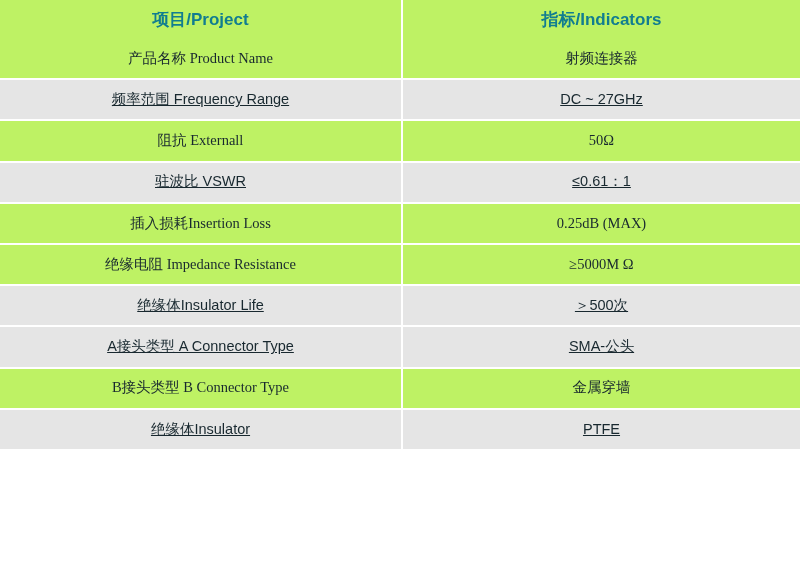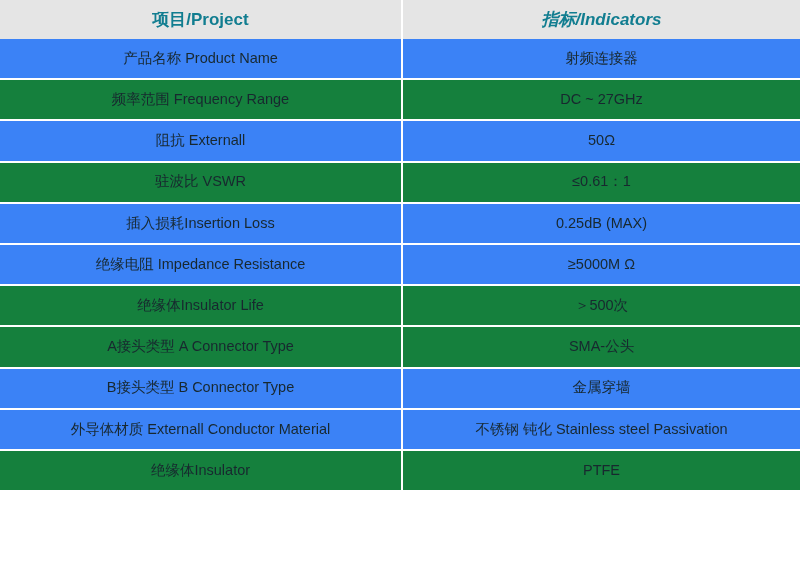--- a/index.html
+++ b/index.html
@@ -17,53 +17,54 @@
   .spec-table {
     width: 800px;
     border-collapse: collapse;
     table-layout: fixed;
   }
   .spec-table col.col-project { width: 402px; }
   .spec-table col.col-indicator { width: 398px; }
 
   .spec-table thead th {
     height: 39px;
-    background: #e5e5e5;
+    background: #bef264;
     color: #117d90;
     font-size: 17px;
     font-weight: bold;
     text-align: center;
     vertical-align: middle;
     padding: 0;
     border-right: 2px solid #ffffff;
   }
   .spec-table thead th:last-child {
     border-right: none;
-    font-style: italic;
   }
 
   .spec-table tbody td {
     height: 39.2px;
     font-size: 14.5px;
     text-align: center;
     vertical-align: middle;
     padding: 0 6px;
     border-right: 2px solid #ffffff;
     border-bottom: 2px solid #ffffff;
     color: #18282f;
     line-height: 1.2;
   }
   .spec-table tbody td:last-child {
     border-right: none;
   }
   .spec-table tbody tr.row-even td {
-    background: #3b82f6;
+    background: #bef264;
+    font-family: Liberation Serif, serif;
   }
   .spec-table tbody tr.row-odd td {
-    background: #15803d;
+    background: #e5e5e5;
+    text-decoration: underline;
   }
   .spec-table tbody tr:last-child td {
     border-bottom: none;
   }
 </style>
 </head>
 <body>
 
 <table class="spec-table">
   <colgroup>
@@ -106,22 +107,18 @@
       <td>＞500次</td>
     </tr>
     <tr class="row-odd">
       <td>A接头类型 A Connector Type</td>
       <td>SMA-公头</td>
     </tr>
     <tr class="row-even">
       <td>B接头类型 B Connector Type</td>
       <td>金属穿墙</td>
     </tr>
-    <tr class="row-even">
-      <td>外导体材质 Externall Conductor Material</td>
-      <td>不锈钢 钝化 Stainless steel Passivation</td>
-    </tr>
     <tr class="row-odd">
       <td>绝缘体Insulator</td>
       <td>PTFE</td>
     </tr>
   </tbody>
 </table>
 
 </body></html>

